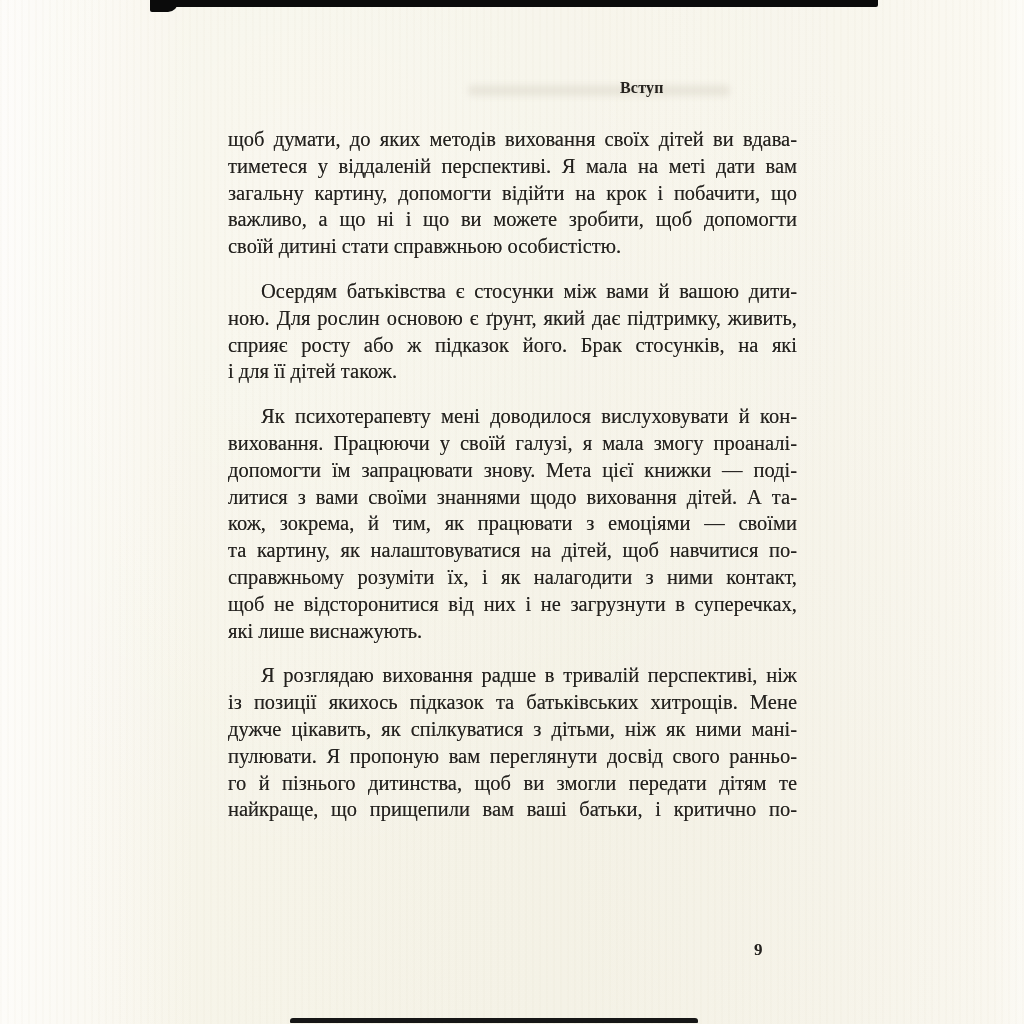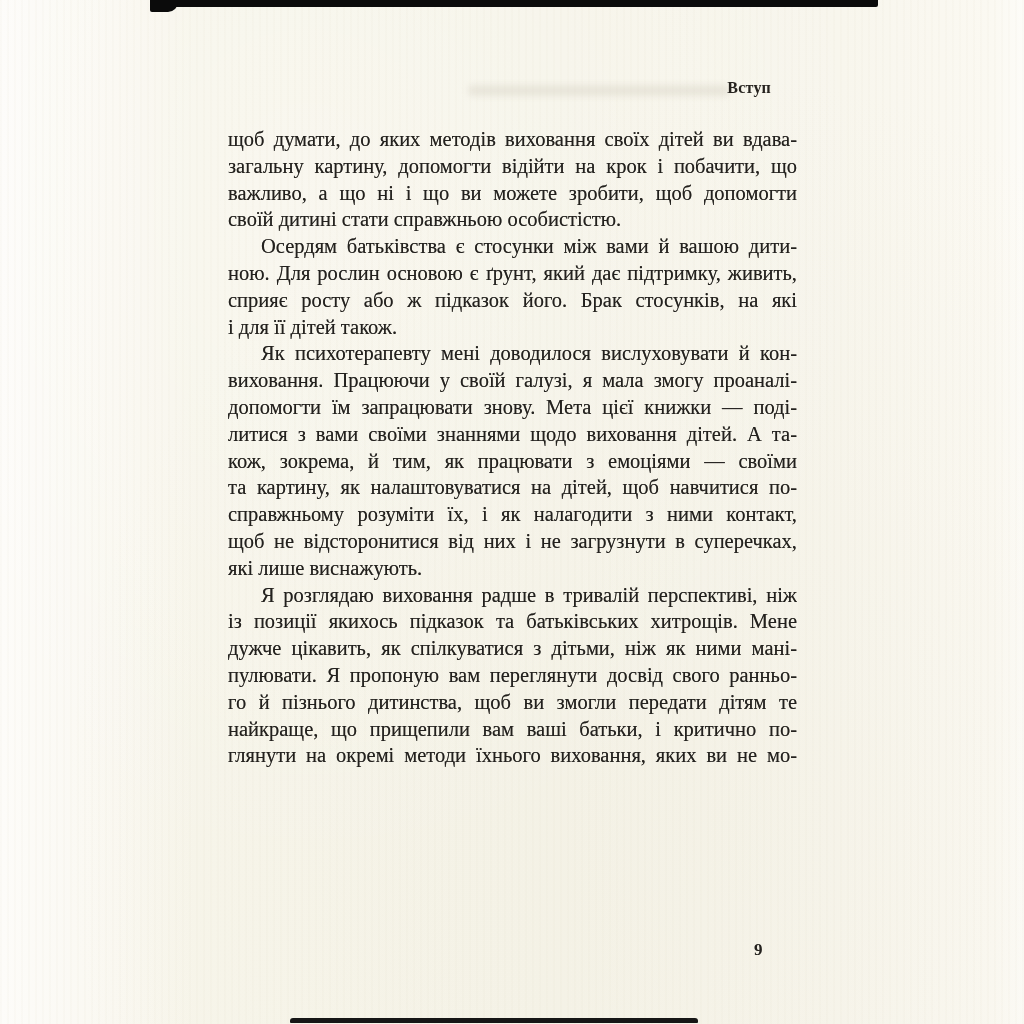--- a/index.html
+++ b/index.html
@@ -30,35 +30,35 @@
   .bottom-bar{
     position:absolute;left:290px;top:1018px;width:408px;height:5px;
     background:#161616;border-radius:3px 3px 1px 1px;
   }
   .ghost{
     position:absolute;left:468px;top:85px;width:262px;height:11px;
     background:rgba(203,197,178,0.30);filter:blur(3px);border-radius:5px;
   }
   .running-header{
     position:absolute;top:79px;left:620px;width:151px;
-    text-align:right;font-weight:bold;font-size:16px;color:#26231f;
+    font-weight:bold;font-size:16px;color:#26231f;
     letter-spacing:0.2px;
   }
   .text-block{
     position:absolute;left:228px;top:126px;width:569px;
     font-size:20.5px;color:#23211e;
     text-shadow:0 0 0.5px rgba(35,33,30,0.55);
   }
   .para{margin:0;padding:0;}
   .ln{
     height:26.8px;line-height:26.8px;overflow:hidden;white-space:nowrap;
     text-align:justify;text-align-last:justify;
     -moz-text-align-last:justify;
   }
-  .ln.ind{padding-left:33px;}
+  .ln.ind{padding-left:33px;margin-top:18px;}
   .ln.end{text-align-last:left;-moz-text-align-last:left;}
   .page-number{
     position:absolute;left:754px;top:940px;
     font-weight:bold;font-size:17px;color:#23211e;
   }
 </style>
 </head>
 <body>
 
 <div class="page">
@@ -66,20 +66,21 @@
 
   <div class="top-bar"></div>
 
   <div class="ghost"></div>
 
   <div class="running-header">Вступ</div>
 
   <div class="text-block">
       <div class="para">
         <div class="ln">щоб думати, до яких методів виховання своїх дітей ви вдава-</div>
+        <div class="ln">тиметеся у віддаленій перспективі. Я мала на меті дати вам</div>
         <div class="ln">загальну картину, допомогти відійти на крок і побачити, що</div>
         <div class="ln">важливо, а що ні і що ви можете зробити, щоб допомогти</div>
         <div class="ln end">своїй дитині стати справжньою особистістю.</div>
       </div>
       <div class="para">
         <div class="ln ind">Осердям батьківства є стосунки між вами й вашою дити-</div>
         <div class="ln">ною. Для рослин основою є ґрунт, який дає підтримку, живить,</div>
         <div class="ln">сприяє росту або ж підказок його. Брак стосунків, на які</div>
         <div class="ln end">і для її дітей також.</div>
       </div>
@@ -94,20 +95,19 @@
         <div class="ln">щоб не відсторонитися від них і не загрузнути в суперечках,</div>
         <div class="ln end">які лише виснажують.</div>
       </div>
       <div class="para">
         <div class="ln ind">Я розглядаю виховання радше в тривалій перспективі, ніж</div>
         <div class="ln">із позиції якихось підказок та батьківських хитрощів. Мене</div>
         <div class="ln">дужче цікавить, як спілкуватися з дітьми, ніж як ними мані-</div>
         <div class="ln">пулювати. Я пропоную вам переглянути досвід свого ранньо-</div>
         <div class="ln">го й пізнього дитинства, щоб ви змогли передати дітям те</div>
         <div class="ln">найкраще, що прищепили вам ваші батьки, і критично по-</div>
-        <div class="ln">глянути на окремі методи їхнього виховання, яких ви не мо-</div>
       </div>
     </div>
 
   <div class="page-number">9</div>
 
   <div class="bottom-bar"></div>
 </div>
 
 </body></html>

